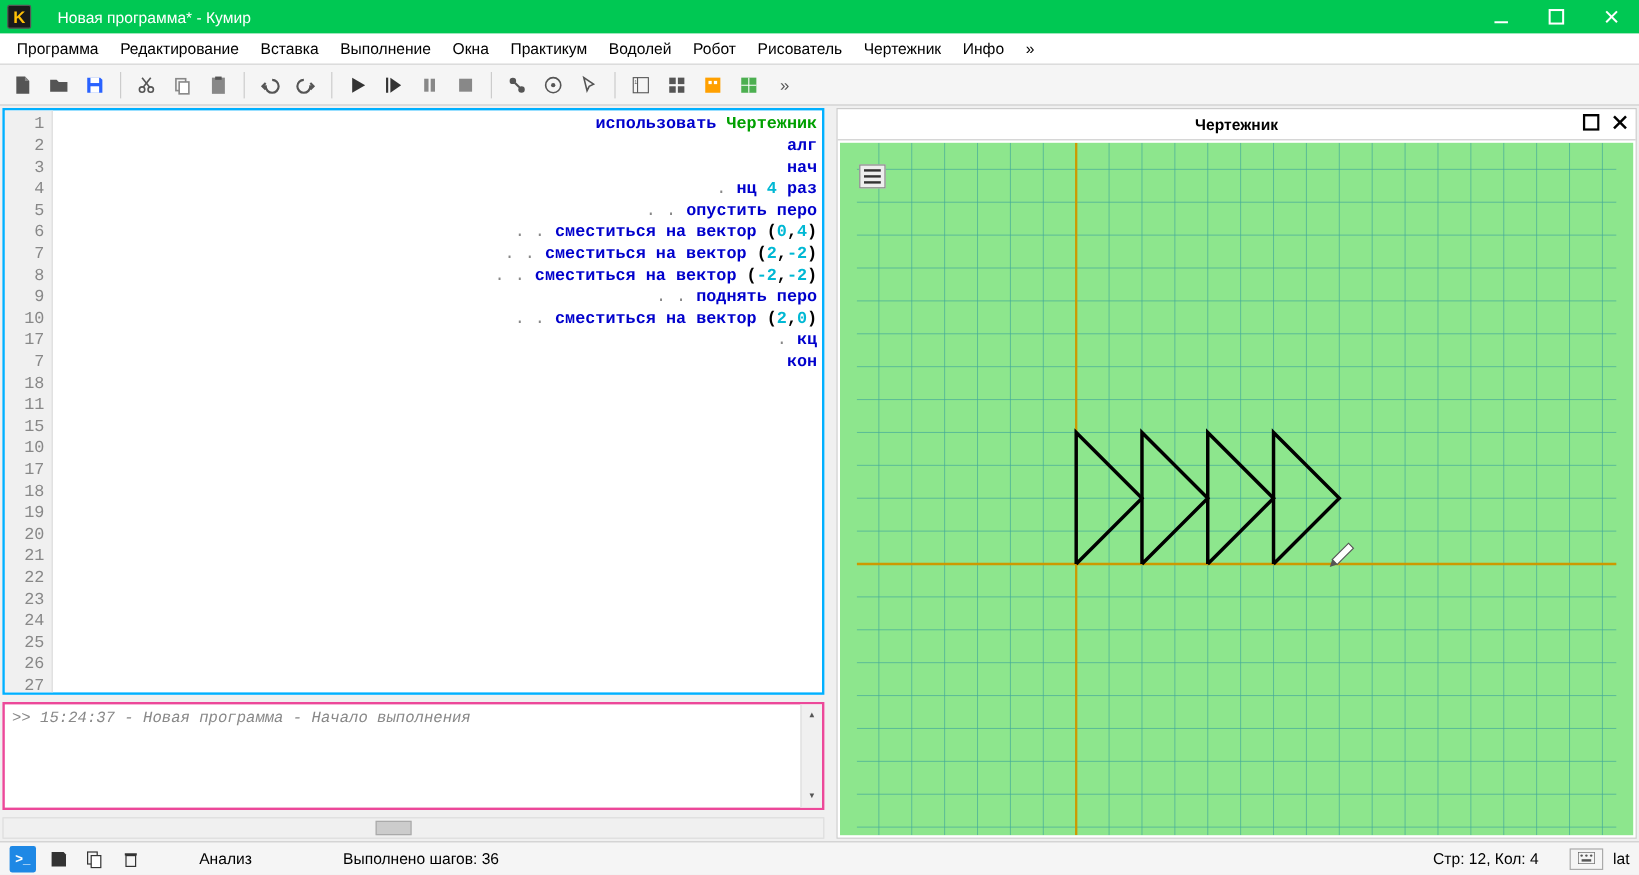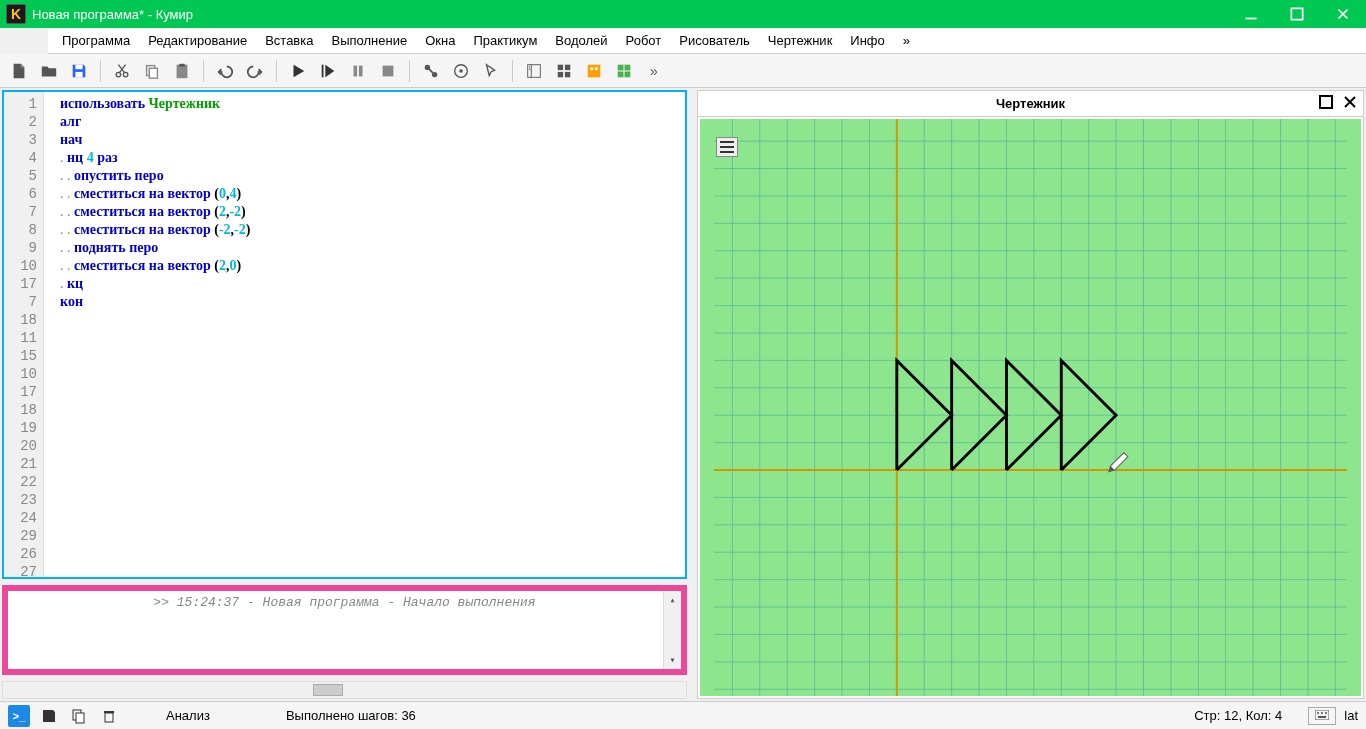--- a/index.html
+++ b/index.html
@@ -1,37 +1,37 @@
 <!DOCTYPE html>
 <html><head>
 <meta charset="utf-8">
 <style>
 * { box-sizing: border-box; margin: 0; padding: 0; }
 body { font-family: "Segoe UI", Tahoma, sans-serif; font-size: 13px; background: #f0f0f0; width: 1366px; height: 729px; overflow: hidden; display: flex; flex-direction: column; }
 .titlebar { height: 28px; background: #00c853; display: flex; align-items: center; color: #fff; }
 .titlebar .app-icon { width: 20px; height: 20px; margin: 0 6px; background: #1a1a1a; border: 1px solid #555; display: flex; align-items: center; justify-content: center; color: #ffc107; font-weight: bold; font-size: 14px; border-radius: 2px; }
-.titlebar .title { flex: 1; font-size: 13px; }
+.titlebar .title { flex: 1; font-size: 13px; margin-left: 16px; }
 .titlebar .winbtn { width: 46px; height: 28px; display: flex; align-items: center; justify-content: center; color: #fff; }
-.menubar { height: 26px; background: #fff; border-bottom: 1px solid #ccc; display: flex; align-items: center; padding: 0 6px; gap: 2px; margin-left: 48px; }
+.menubar { height: 26px; background: #fff; border-bottom: 1px solid #ccc; display: flex; align-items: center; padding: 0 6px; gap: 2px; }
 .menubar .menuitem { padding: 3px 8px; cursor: default; }
 .toolbar { height: 34px; background: #f5f5f5; border-bottom: 1px solid #ccc; display: flex; align-items: center; padding: 0 6px; gap: 4px; }
 .toolbar .tbtn { width: 26px; height: 26px; display: flex; align-items: center; justify-content: center; cursor: pointer; }
 .toolbar .sep { width: 1px; height: 22px; background: #ccc; margin: 0 4px; }
 .main { flex: 1; display: flex; gap: 10px; padding: 2px 2px 2px 2px; overflow: hidden; }
 .leftcol { width: 685px; display: flex; flex-direction: column; gap: 6px; }
 .editor-frame { flex: 1; border: 2px solid #00b0ff; background: #fff; display: flex; overflow: hidden; }
 .gutter { width: 40px; background: #f0f0f0; border-right: 1px solid #ddd; font-family: "Courier New", monospace; font-size: 14px; text-align: right; color: #888; padding-top: 3px; }
 .gutter div { padding: 0 6px; height: 18px; line-height: 18px; }
-.codearea { flex: 1; font-family: Liberation Serif, serif; font-size: 14px; font-weight: bold; padding: 3px 16px; white-space: pre; line-height: 18px; }
+.codearea { flex: 1; font-family: Liberation Mono, monospace; font-size: 14px; font-weight: bold; padding: 3px 4px; white-space: pre; line-height: 18px; text-align: right; }
 .kw { color: #0000cc; }
 .num { color: #00b8d4; }
 .ident { color: #00a000; }
 .punct { color: #000; }
 .dot { color: #888; font-weight: normal; }
-.console { height: 90px; border: 6px solid #ec4899; background: #fff; position: relative; font-family: "Courier New", monospace; font-style: italic; color: #888; font-size: 13px; padding: 4px 6px; text-align: center; }
+.console { height: 90px; border: 2px solid #ec4899; background: #fff; position: relative; font-family: "Courier New", monospace; font-style: italic; color: #888; font-size: 13px; padding: 4px 6px; }
 .console .scroll { position: absolute; right: 0; top: 0; bottom: 0; width: 18px; background: #f0f0f0; border-left: 1px solid #ddd; display: flex; flex-direction: column; }
 .console .scroll .arr { height: 18px; display: flex; align-items: center; justify-content: center; font-size: 10px; color: #555; }
 .console .scroll .track { flex: 1; }
 .hscroll { height: 18px; background: #f0f0f0; border: 1px solid #ddd; position: relative; }
 .hscroll .thumb { position: absolute; left: 310px; top: 2px; width: 30px; height: 12px; background: #ccc; border: 1px solid #aaa; }
 .rightcol { flex: 1; display: flex; flex-direction: column; border: 1px solid #ccc; background: #fff; }
 .panel-title { height: 26px; border-bottom: 1px solid #ccc; display: flex; align-items: center; justify-content: center; position: relative; font-weight: bold; }
 .panel-title .ctl { position: absolute; right: 6px; display: flex; gap: 10px; }
 .canvas-area { flex: 1; position: relative; background: #8de68d; overflow: hidden; margin: 2px; }
 .grid-svg { position: absolute; inset: 0; width: 100%; height: 100%; }
@@ -232,21 +232,21 @@
           <div>15</div>
           <div>10</div>
           <div>17</div>
           <div>18</div>
           <div>19</div>
           <div>20</div>
           <div>21</div>
           <div>22</div>
           <div>23</div>
           <div>24</div>
-          <div>29</div>
+          <div>25</div>
           <div>26</div>
           <div>27</div>
         </div>
       <div class="codearea" id="codearea"><div><span class="kw">использовать </span><span class="ident">Чертежник</span></div><div><span class="kw">алг</span></div><div><span class="kw">нач</span></div><div><span class="dot">. </span><span class="kw">нц </span><span class="num">4</span><span class="kw"> раз</span></div><div><span class="dot">. . </span><span class="kw">опустить перо</span></div><div><span class="dot">. . </span><span class="kw">сместиться на вектор </span><span class="punct">(</span><span class="num">0</span><span class="punct">,</span><span class="num">4</span><span class="punct">)</span></div><div><span class="dot">. . </span><span class="kw">сместиться на вектор </span><span class="punct">(</span><span class="num">2</span><span class="punct">,</span><span class="num">-2</span><span class="punct">)</span></div><div><span class="dot">. . </span><span class="kw">сместиться на вектор </span><span class="punct">(</span><span class="num">-2</span><span class="punct">,</span><span class="num">-2</span><span class="punct">)</span></div><div><span class="dot">. . </span><span class="kw">поднять перо</span></div><div><span class="dot">. . </span><span class="kw">сместиться на вектор </span><span class="punct">(</span><span class="num">2</span><span class="punct">,</span><span class="num">0</span><span class="punct">)</span></div><div><span class="dot">. </span><span class="kw">кц</span></div><div><span class="kw">кон</span></div></div>
     </div>
     <div class="console" id="console">
       <div>&gt;&gt; 15:24:37 - Новая программа - Начало выполнения</div>
         <div></div>
     <div class="scroll">
         <div class="arr">▴</div>

